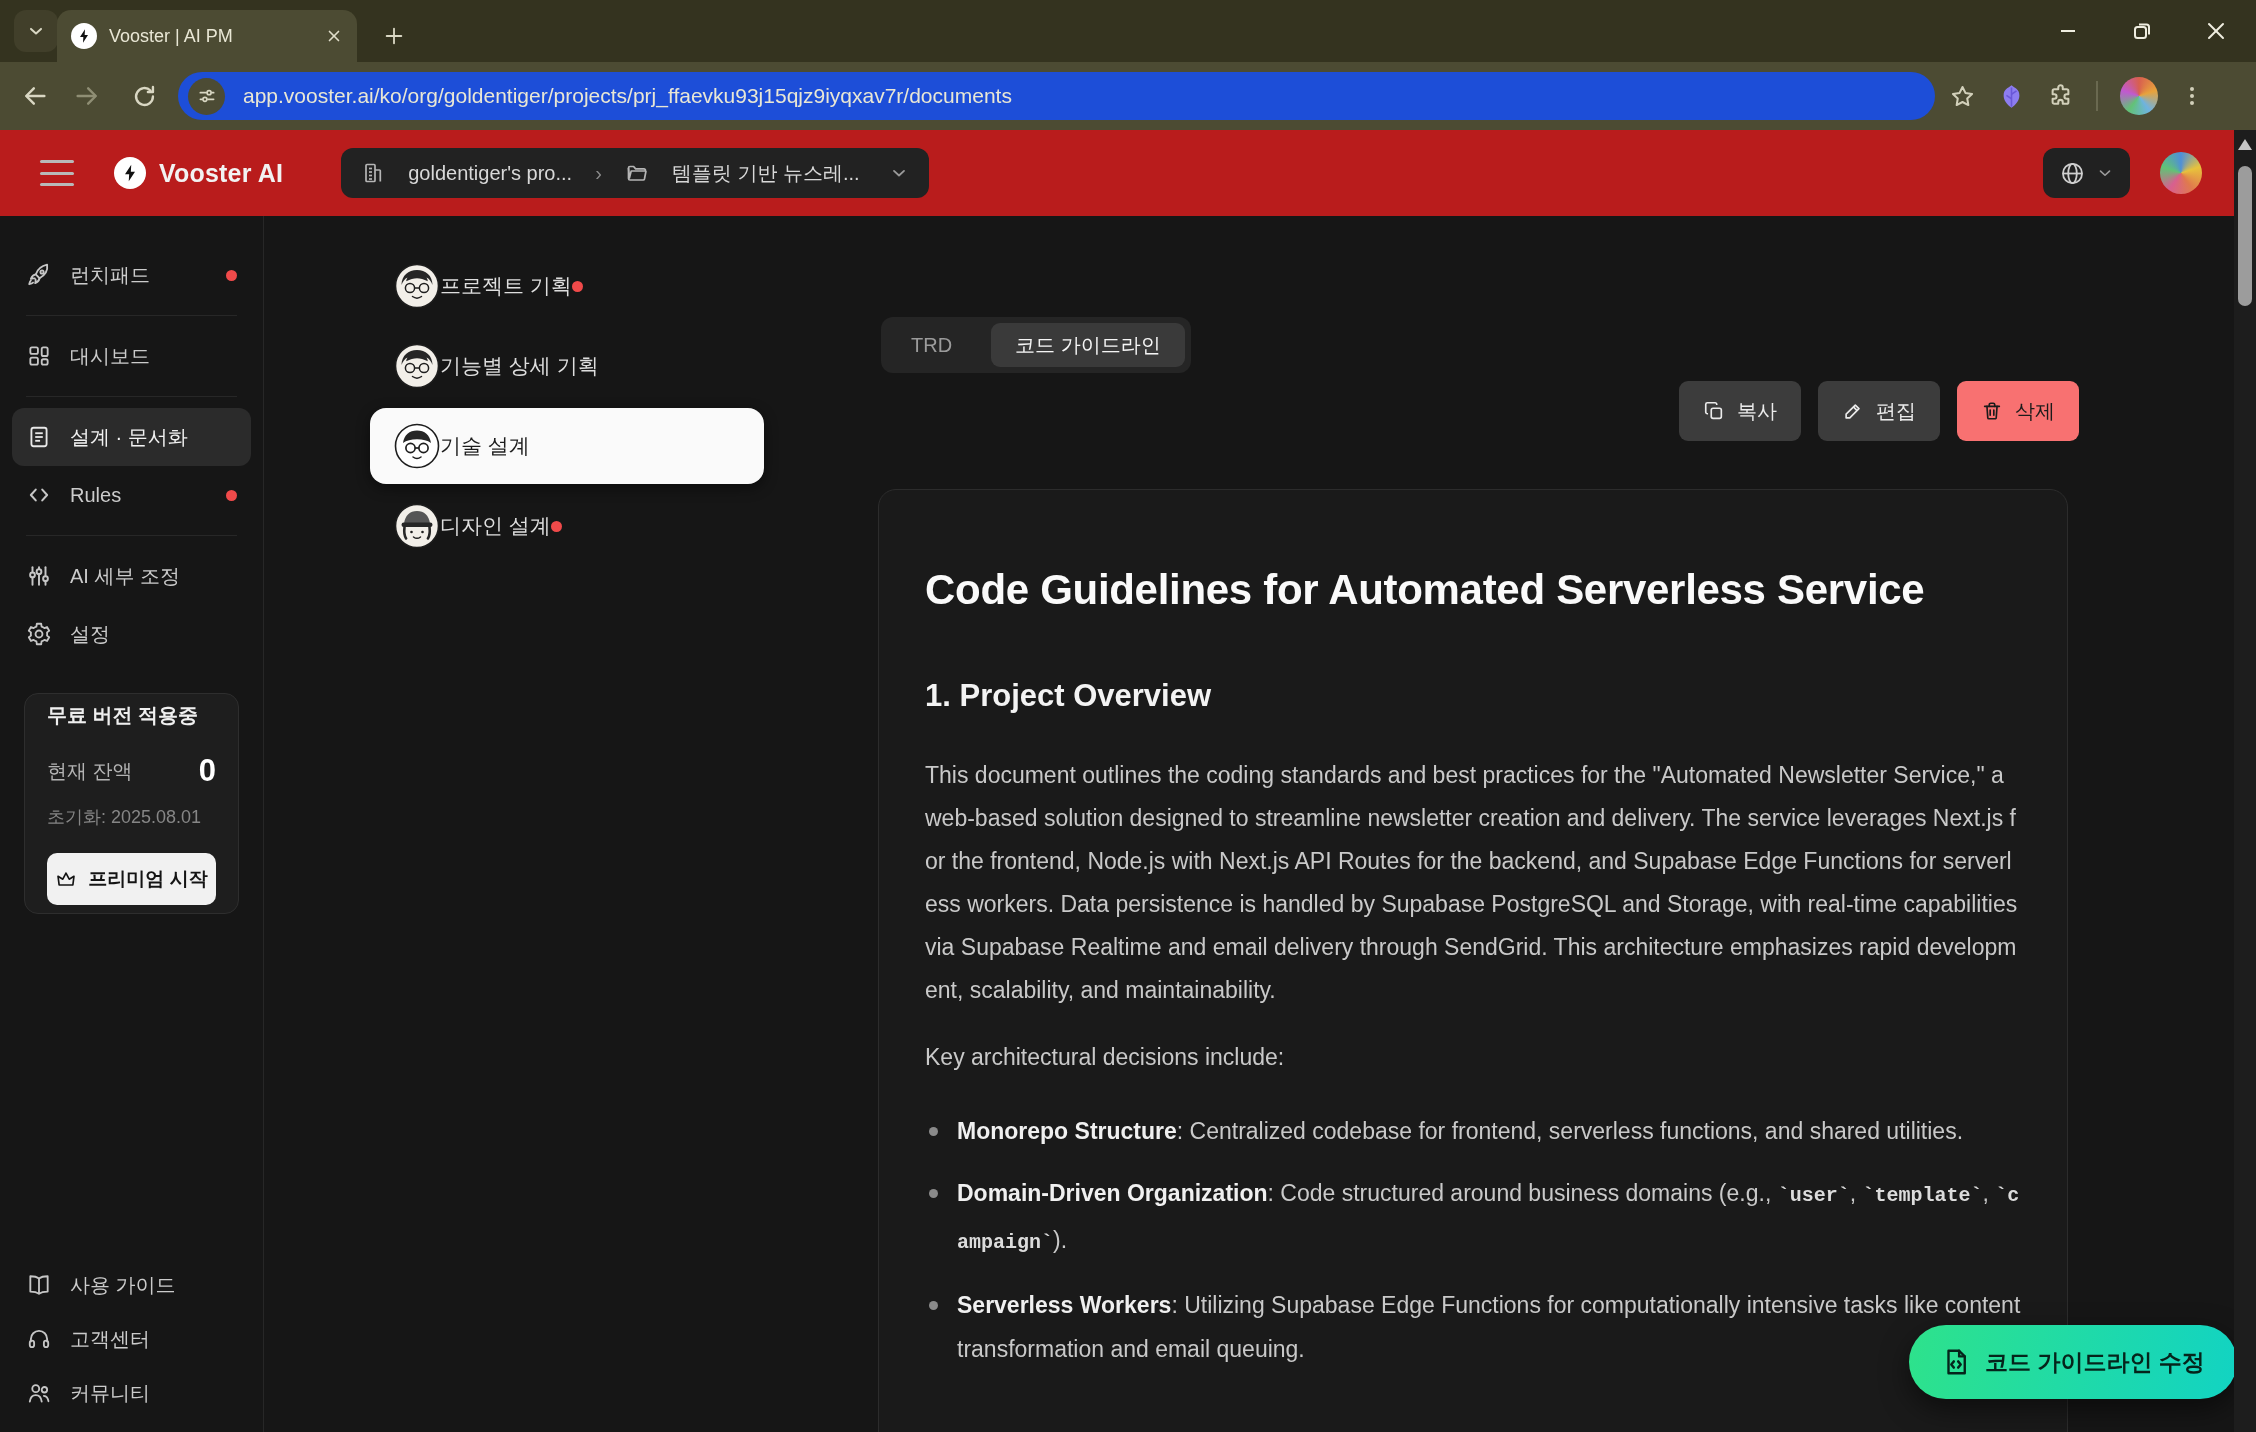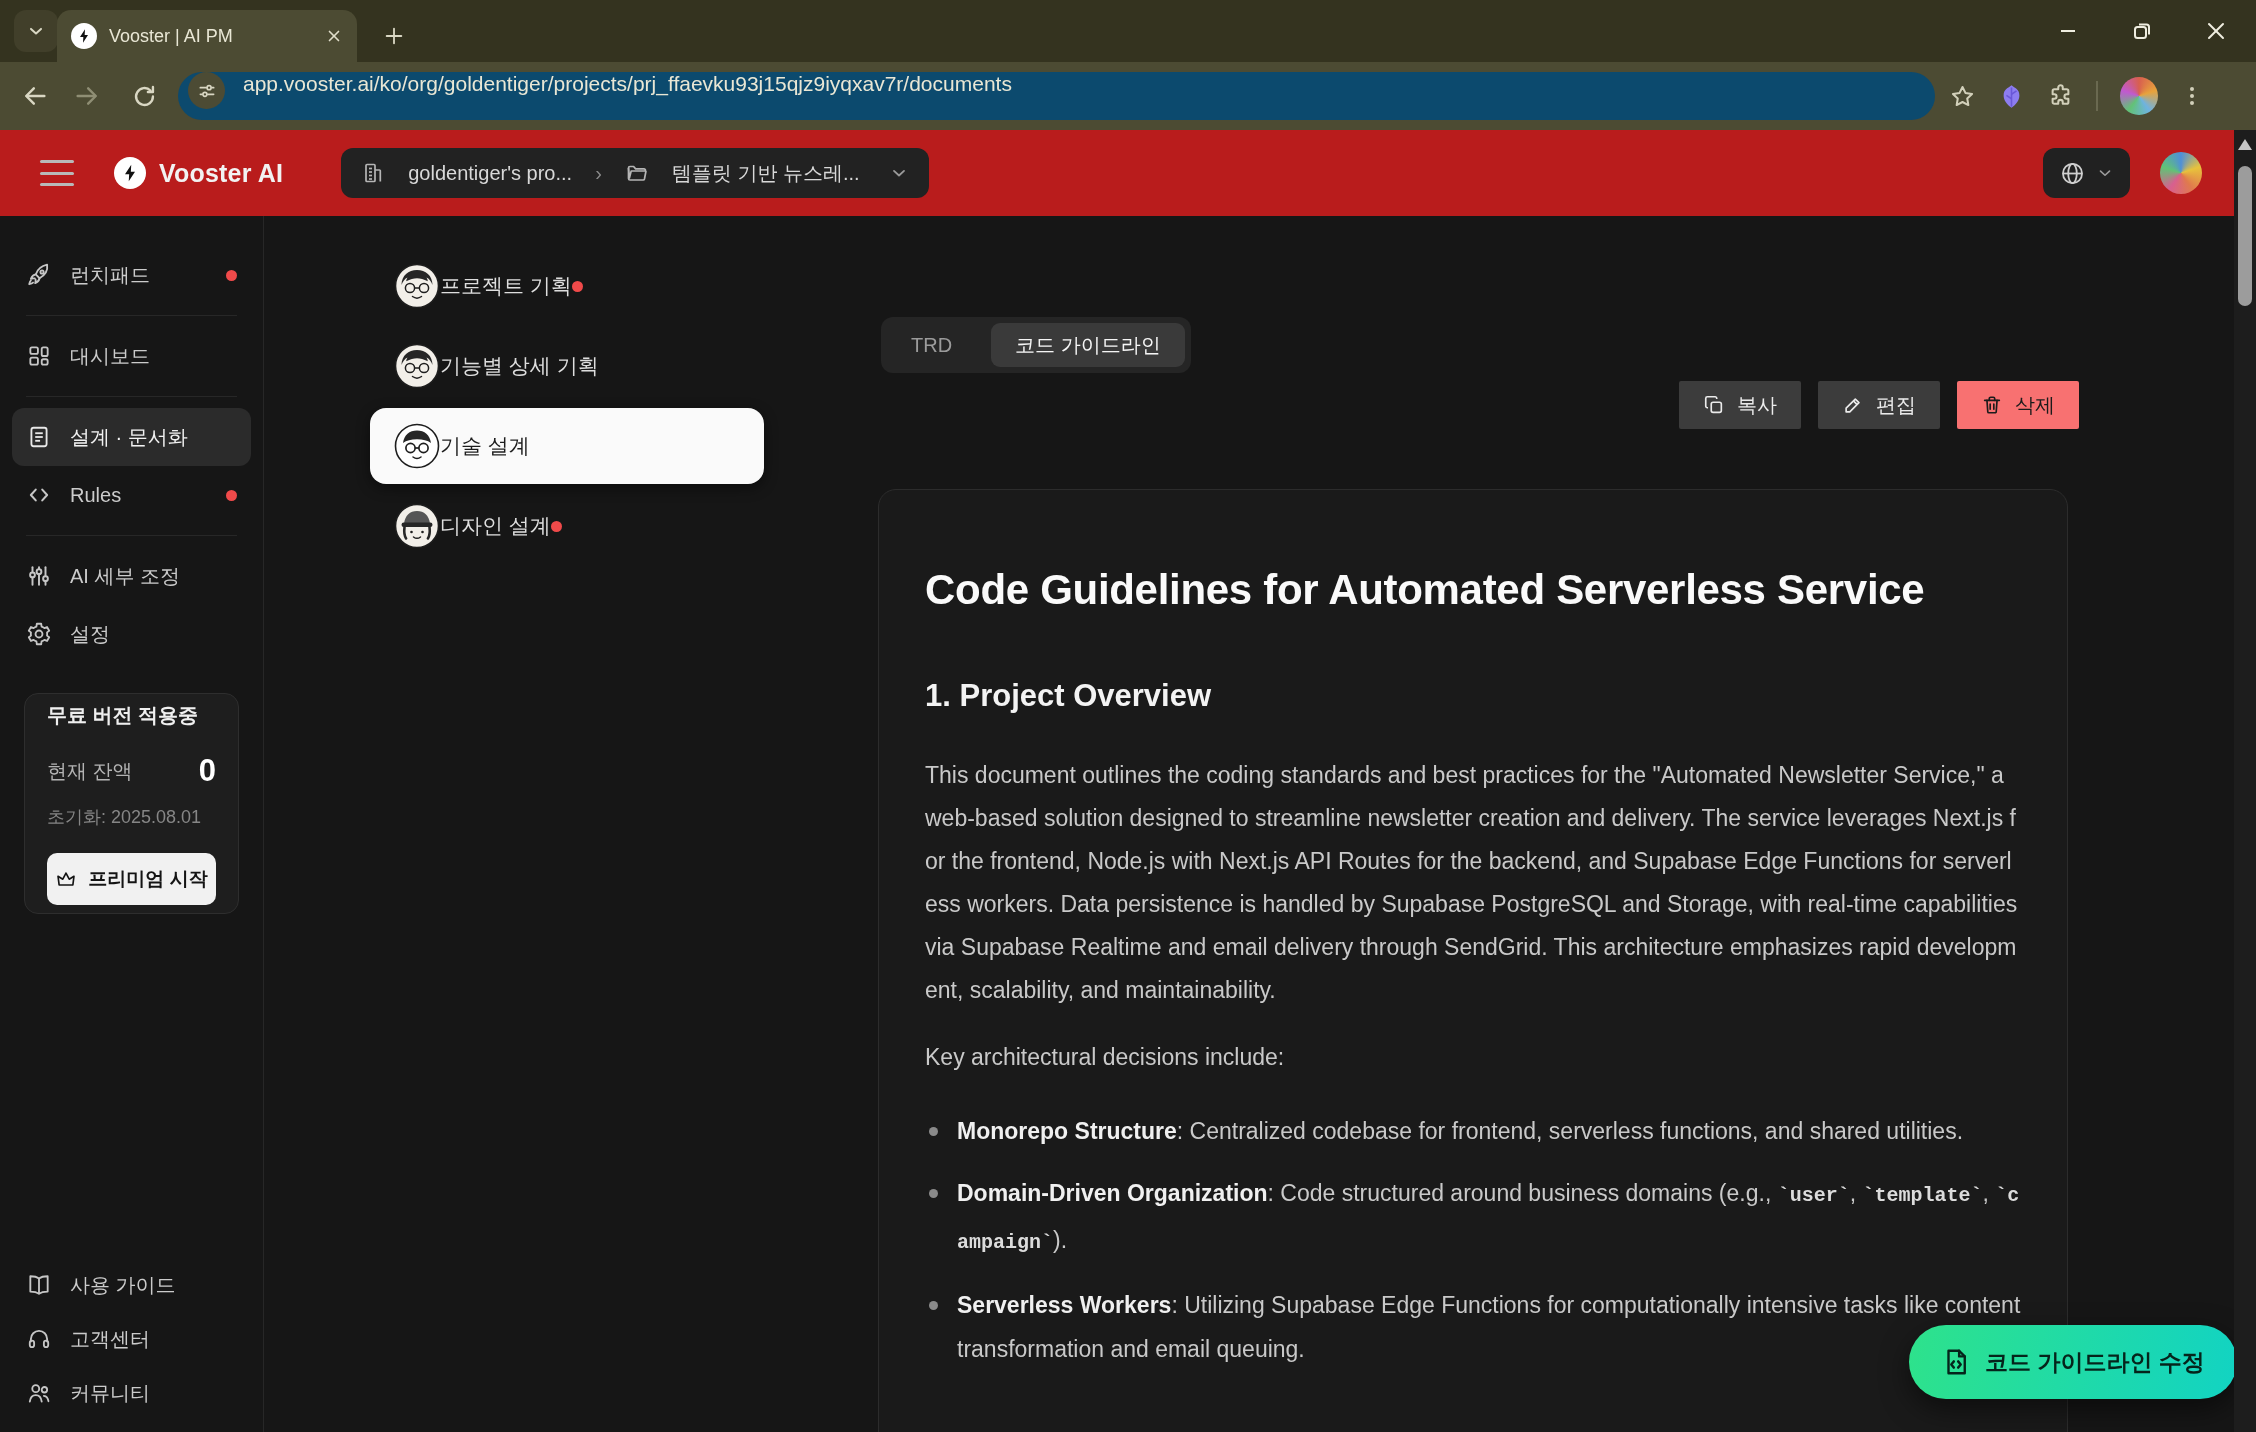--- a/index.html
+++ b/index.html
@@ -22,21 +22,21 @@
   .newtab { position:absolute; left:372px; top:14px; width:44px; height:44px;
     display:flex; align-items:center; justify-content:center; }
   .win-controls { position:absolute; right:0; top:0; height:62px; display:flex;
     align-items:center; gap:46px; padding-right:26px; }
   .win-btn { width:28px; height:28px; display:flex; align-items:center; justify-content:center; }
 
   .toolbar { position:absolute; left:0; top:62px; width:2256px; height:68px;
     background:#4c4b33; display:flex; align-items:center; }
   .nav-ic { width:32px; height:32px; display:flex; align-items:center; justify-content:center; flex:none; }
   .url-pill { margin-left:18px; width:1757px; height:48px; border-radius:24px;
-    background:#0c4a6e; display:flex; padding:0 10px; flex:none; }
+    background:#1d4ed8; display:flex; align-items:center; padding:0 10px; flex:none; }
   .site-ic { width:37px; height:37px; border-radius:50%; background:#4c4b34;
     display:flex; align-items:center; justify-content:center; flex:none; }
   .url-text { margin-left:18px; color:#e9e7d5; font-size:21px; white-space:nowrap; }
   .toolbar-right { display:flex; align-items:center; margin-left:14px; gap:22px; }
   .tb-divider { width:2px; height:30px; background:#6a6950; }
   .profile-avatar { width:38px; height:38px; border-radius:50%;
     background:conic-gradient(#d85f4f,#e8a33c,#6fb3e0,#62c276,#c05ad0,#d85f4f); }
 
   
   .app-header { position:absolute; left:0; top:130px; width:2256px; height:86px;
@@ -92,21 +92,21 @@
   .doc-dot { width:11px; height:11px; border-radius:50%; background:#f04a4a; flex:none; }
 
   
   .main { position:absolute; left:824px; top:216px; right:22px; bottom:0; overflow:hidden; }
   .tabs { position:absolute; left:57px; top:101px; height:56px; background:#252525;
     border-radius:12px; display:flex; align-items:center; padding:0 6px; gap:15px; }
   .tab-item { height:44px; display:flex; align-items:center; padding:0 24px;
     color:#9b9b9b; font-size:20px; border-radius:9px; }
   .tab-item.active { background:#3a3a3a; color:#f5f5f5; font-weight:500; }
   .actions { position:absolute; top:165px; right:155px; display:flex; gap:17px; }
-  .btn { height:48px; border-radius:2px; border:none; display:flex; align-items:center;
+  .btn { height:60px; border-radius:9px; border:none; display:flex; align-items:center;
     gap:12px; padding:0 24px; font-size:20px;text-align:right; }
   .btn.ghost { background:#3c3c3c; color:#ebebeb; }
   .btn.danger { background:#f87171; color:#1b1b1b; }
 
   .doc-card { position:absolute; left:54px; top:273px; width:1190px; height:1300px;
     background:#1a1a1a; border:1px solid #2c2c2c; border-radius:18px;
     padding:70px 46px 0 46px; }
   .doc-title { color:#fafafa; font-size:42px; line-height:60px; font-weight:700;
     word-break:break-all; letter-spacing:-.3px; }
   .doc-h2 { margin-top:58px; color:#f3f3f3; font-size:31px; font-weight:700; }

